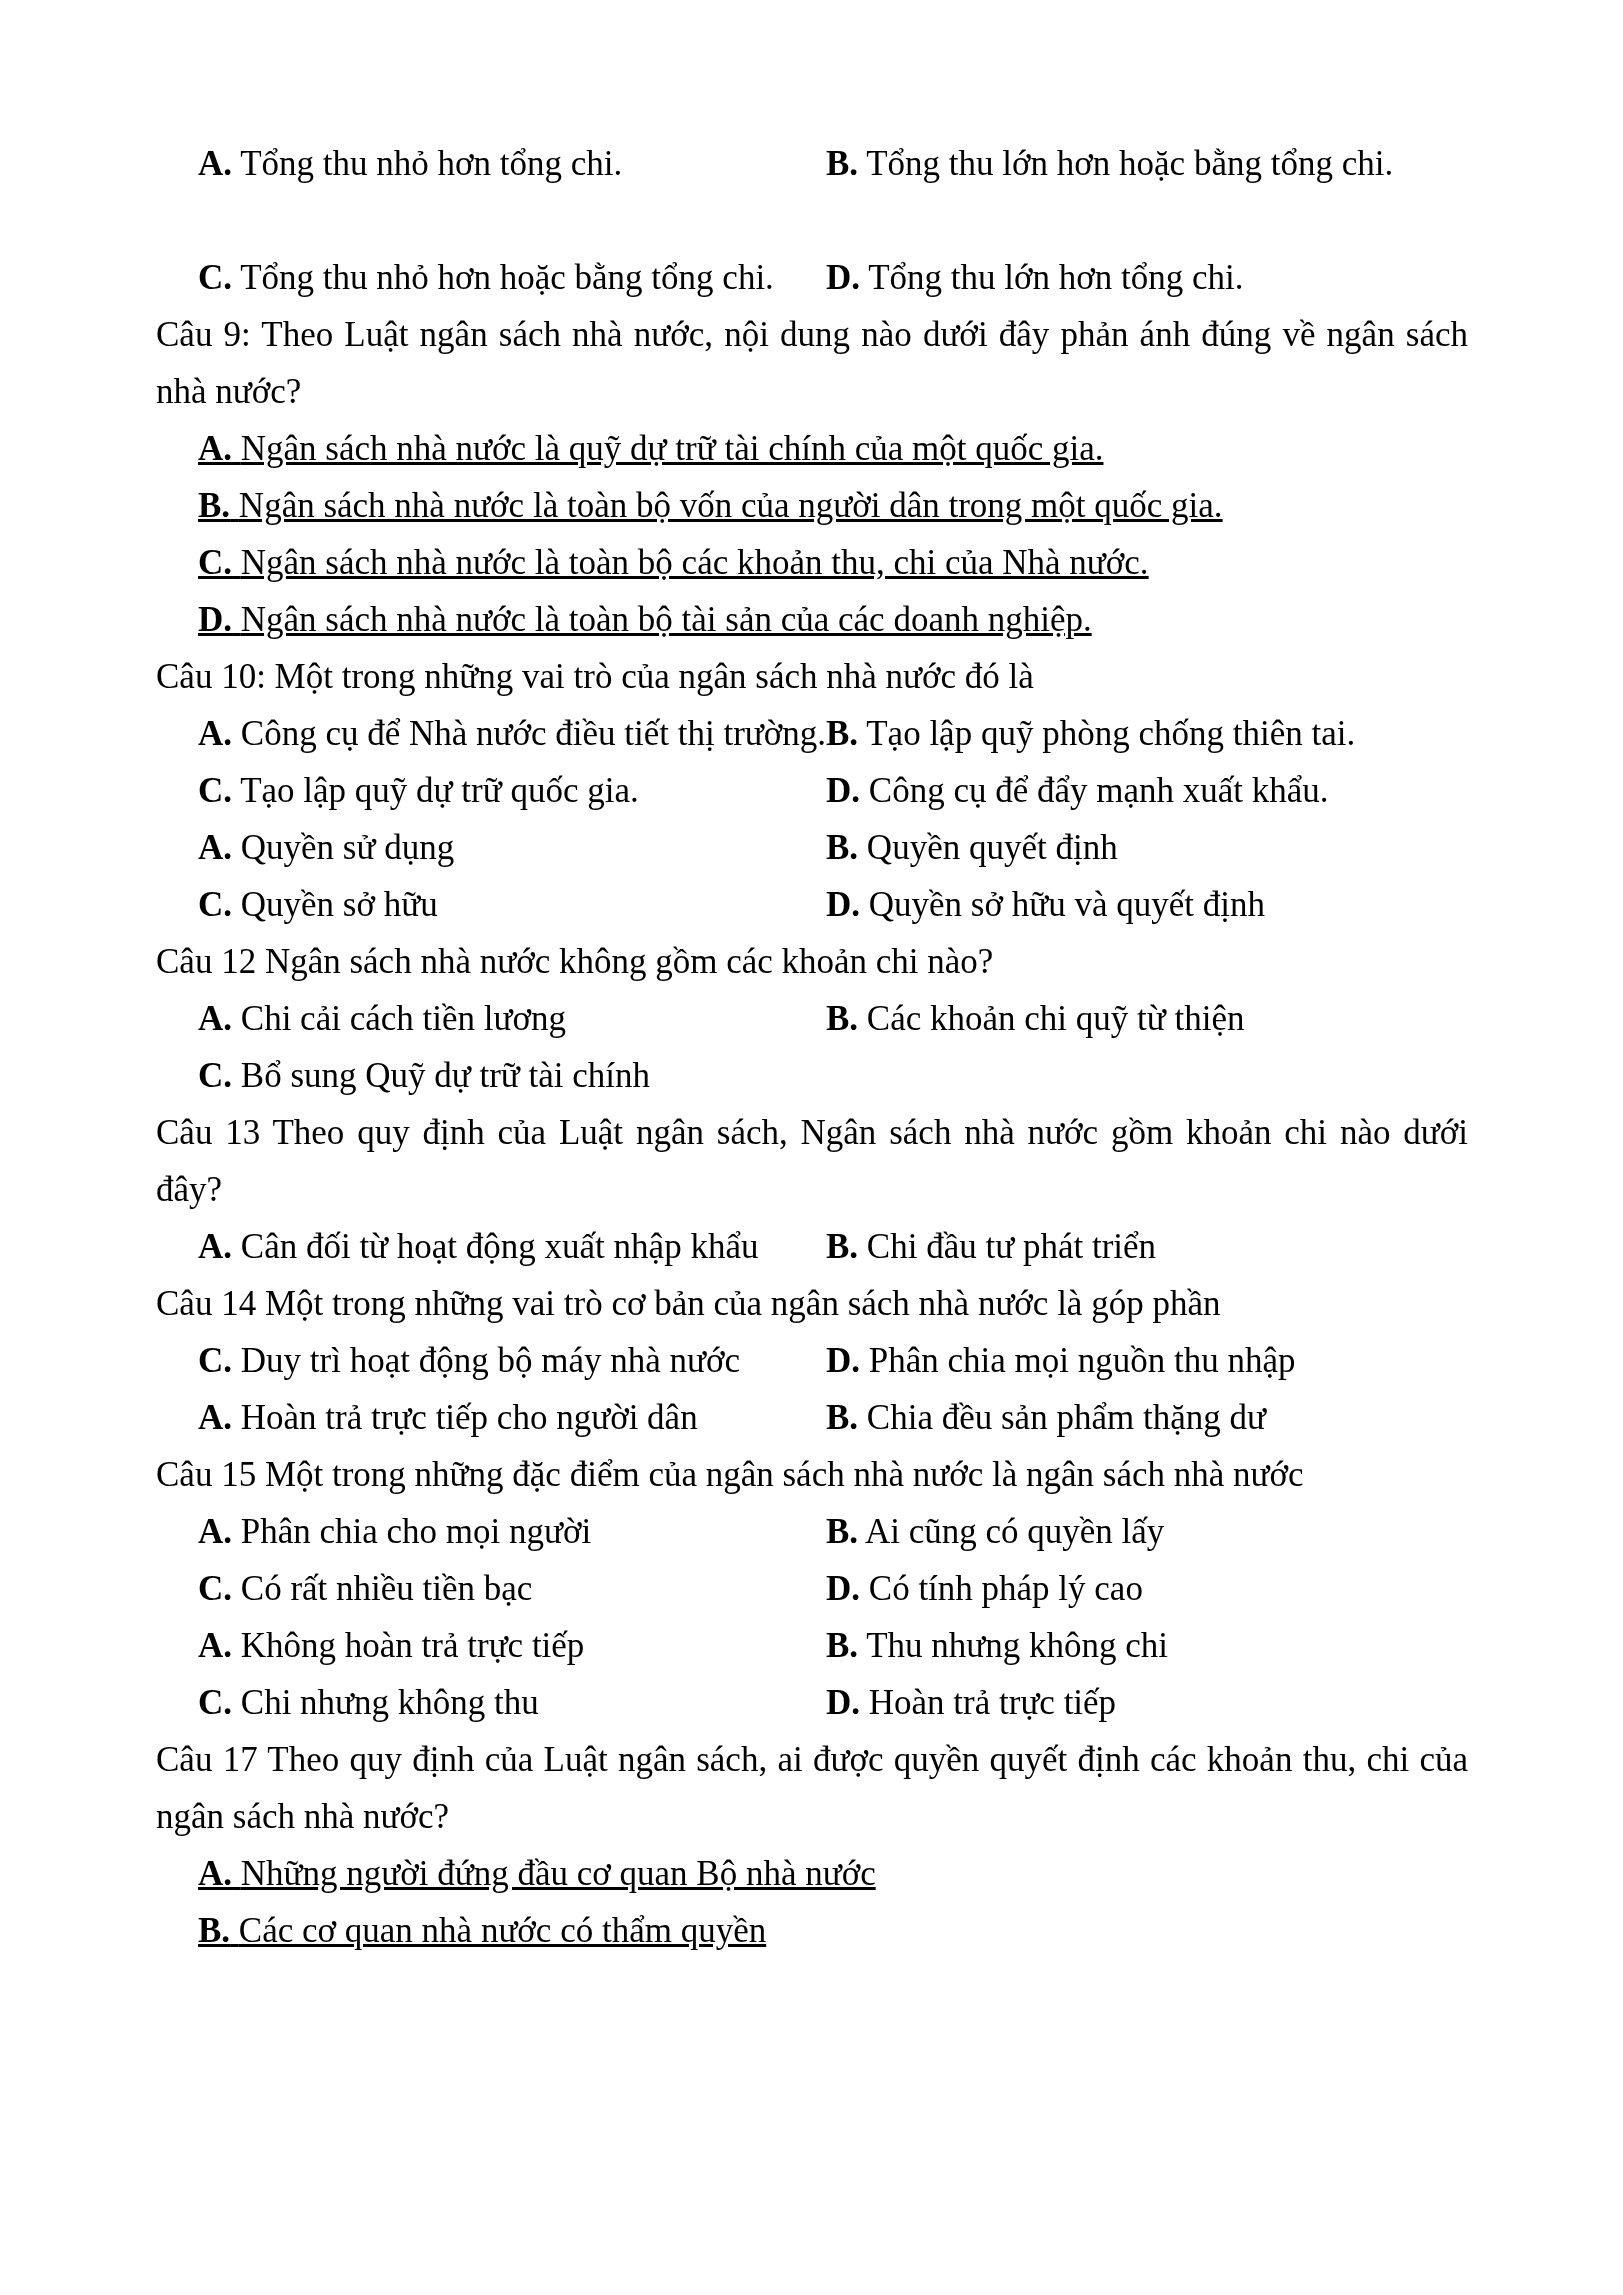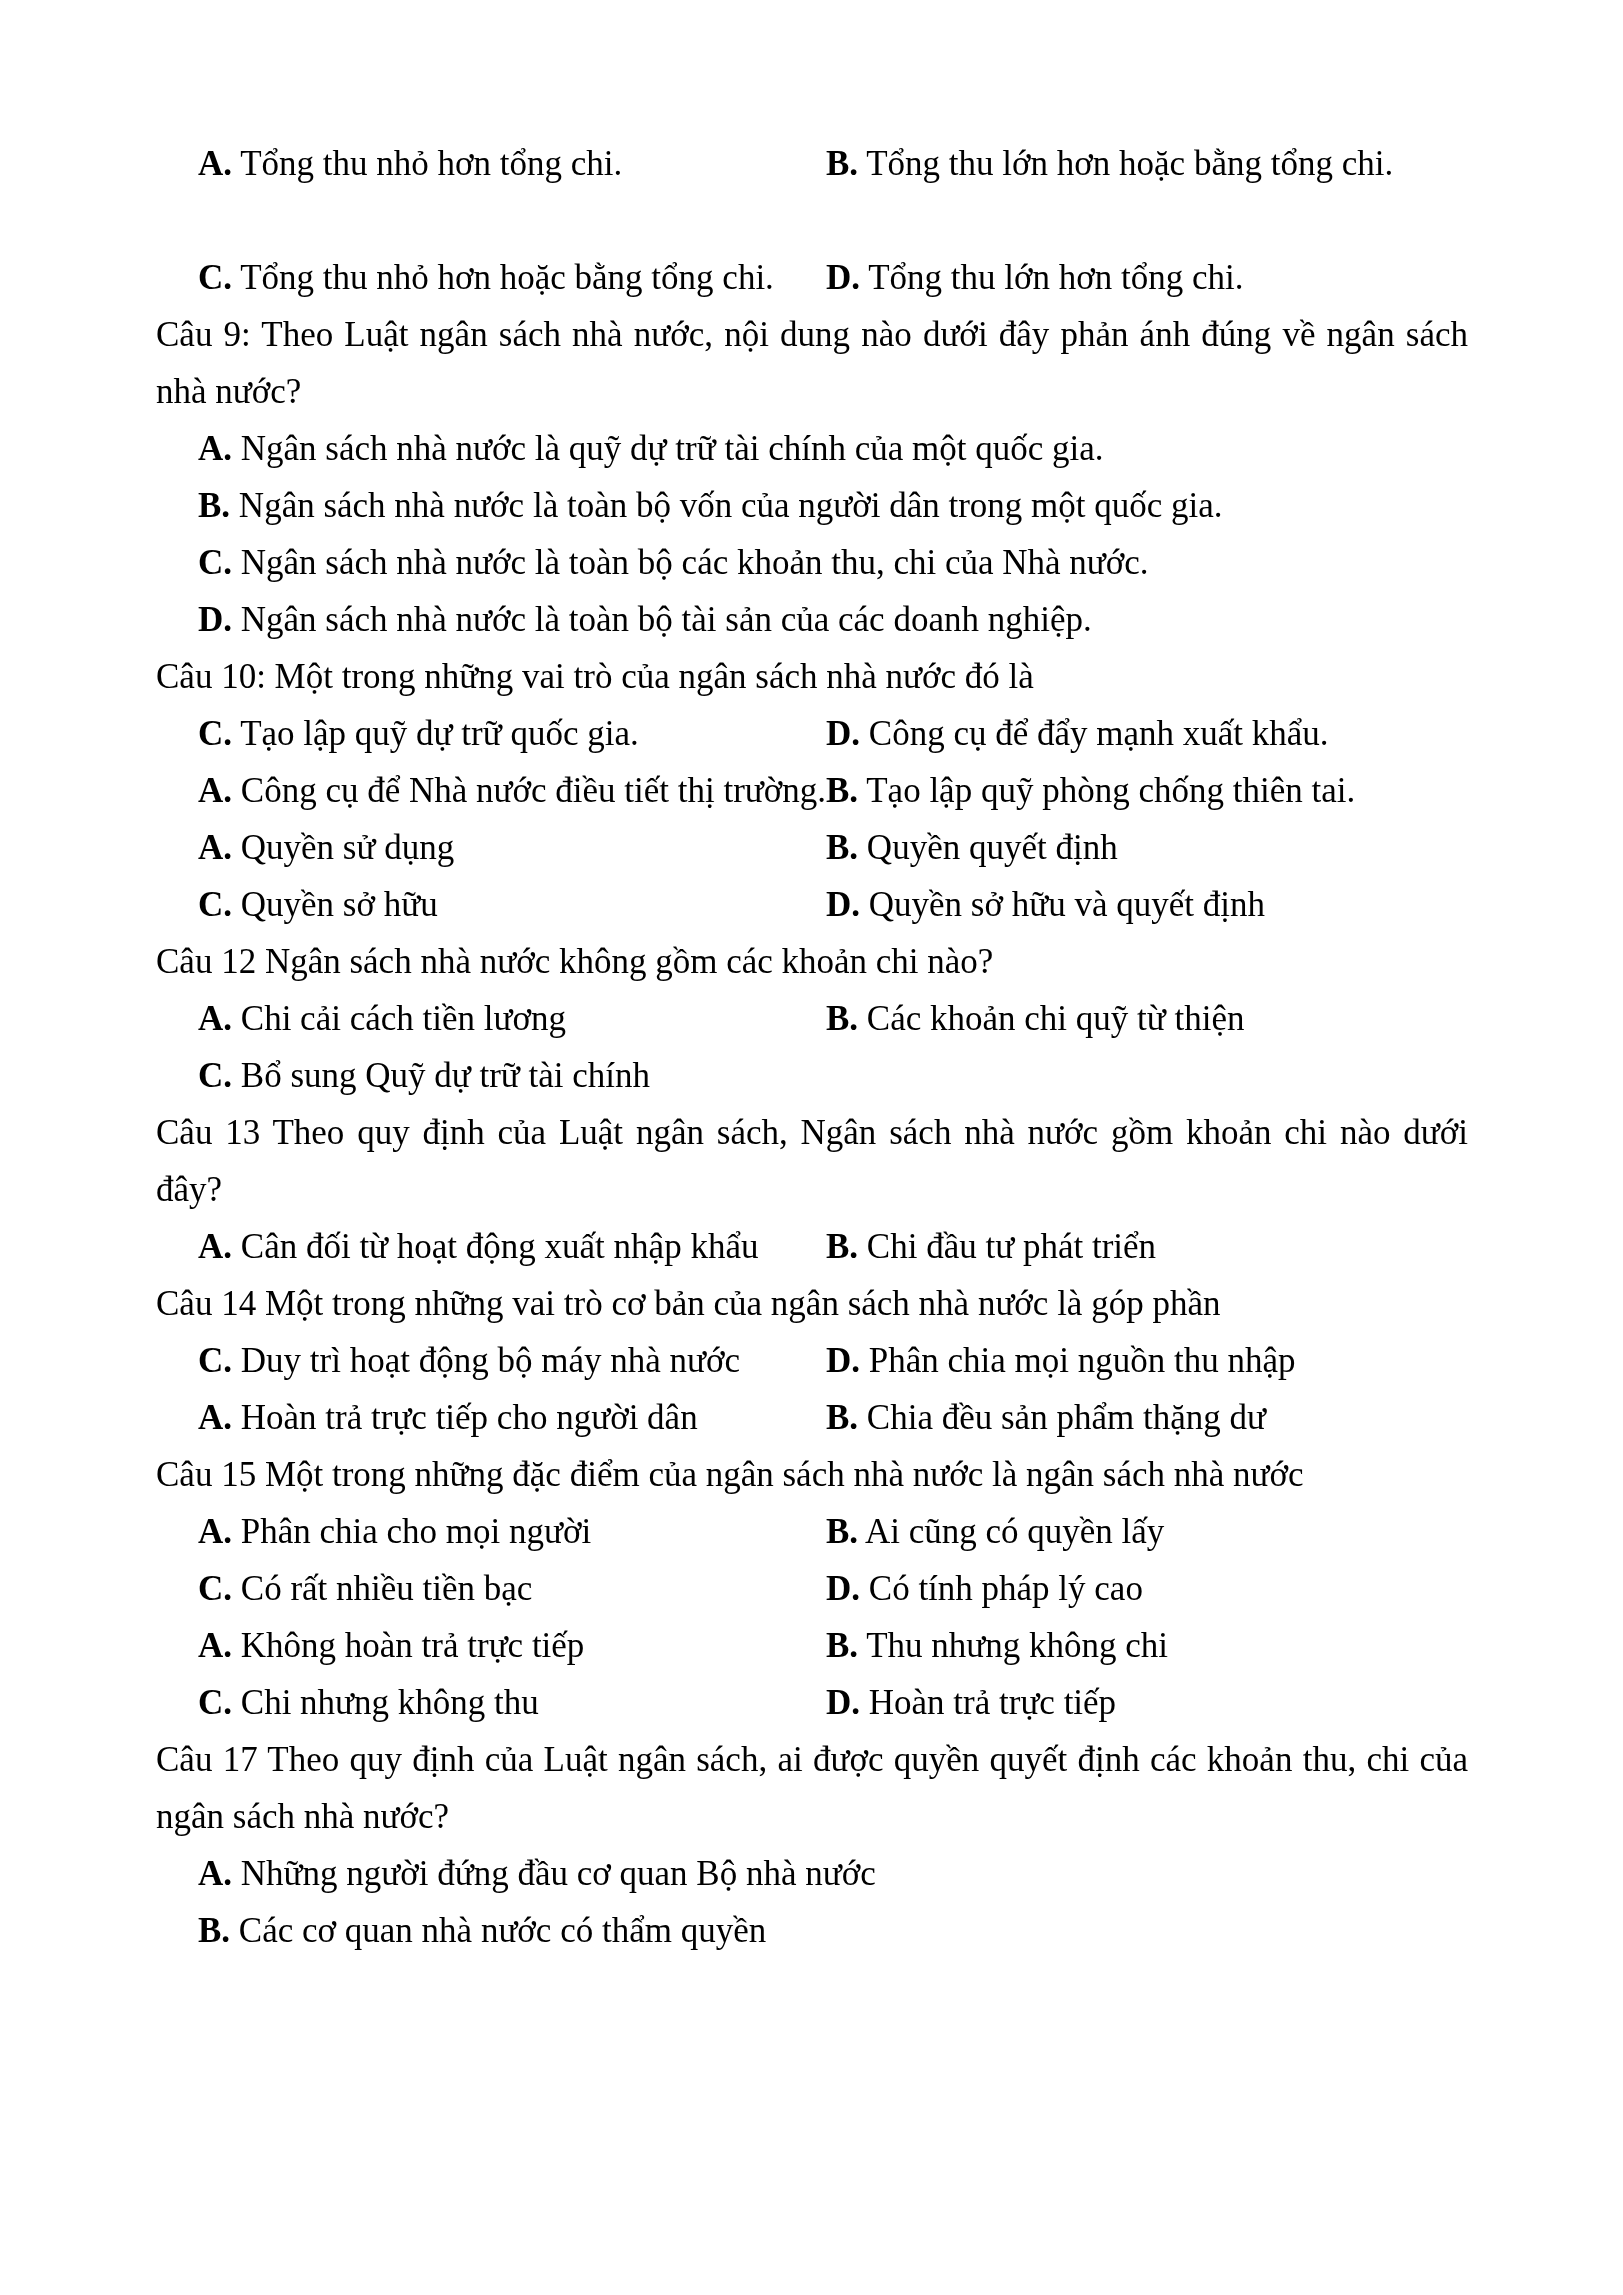--- a/index.html
+++ b/index.html
@@ -35,20 +35,21 @@
   .opt-row {
     display: flex;
     padding-left: 42px;
     white-space: nowrap;
   }
   .opt-row .c1 { width: 628px; flex: none; }
   .opt-row .c2 { flex: 1; }
   .opt-single {
     padding-left: 42px;
     white-space: nowrap;
+    text-decoration: underline;
   }
   .blank-line { height: 57px; }
 </style>
 </head>
 <body>
 
 <div class="page">
 
   <div class="opt-row">
     <div class="c1"><span class="opt-letter">A.</span> <span>Tổng thu nhỏ hơn tổng chi.</span></div>
@@ -66,26 +67,26 @@
     <p class="qtext"><span class="qlabel">Câu 9:</span> <span>Theo Luật ngân sách nhà nước, nội dung nào dưới đây phản ánh đúng về ngân sách nhà nước?</span></p>
     <div class="opt-single"><span class="opt-letter">A.</span> <span>Ngân sách nhà nước là quỹ dự trữ tài chính của một quốc gia.</span></div>
     <div class="opt-single"><span class="opt-letter">B.</span> <span>Ngân sách nhà nước là toàn bộ vốn của người dân trong một quốc gia.</span></div>
     <div class="opt-single"><span class="opt-letter">C.</span> <span>Ngân sách nhà nước là toàn bộ các khoản thu, chi của Nhà nước.</span></div>
     <div class="opt-single"><span class="opt-letter">D.</span> <span>Ngân sách nhà nước là toàn bộ tài sản của các doanh nghiệp.</span></div>
   </div>
 
   <div>
     <p class="qtext"><span class="qlabel">Câu 10:</span> <span>Một trong những vai trò của ngân sách nhà nước đó là</span></p>
     <div class="opt-row">
+      <div class="c1"><span class="opt-letter">A.</span> <span>Công cụ để Nhà nước điều tiết thị trường.</span></div>
+      <div class="c2"><span class="opt-letter">B.</span> <span>Tạo lập quỹ phòng chống thiên tai.</span></div>
+    </div>
+    <div class="opt-row">
       <div class="c1"><span class="opt-letter">C.</span> <span>Tạo lập quỹ dự trữ quốc gia.</span></div>
       <div class="c2"><span class="opt-letter">D.</span> <span>Công cụ để đẩy mạnh xuất khẩu.</span></div>
-    </div>
-    <div class="opt-row">
-      <div class="c1"><span class="opt-letter">A.</span> <span>Công cụ để Nhà nước điều tiết thị trường.</span></div>
-      <div class="c2"><span class="opt-letter">B.</span> <span>Tạo lập quỹ phòng chống thiên tai.</span></div>
     </div>
   </div>
 
   <div>
     <div class="opt-row">
       <div class="c1"><span class="opt-letter">A.</span> <span>Quyền sử dụng</span></div>
       <div class="c2"><span class="opt-letter">B.</span> <span>Quyền quyết định</span></div>
     </div>
     <div class="opt-row">
       <div class="c1"><span class="opt-letter">C.</span> <span>Quyền sở hữu</span></div>

